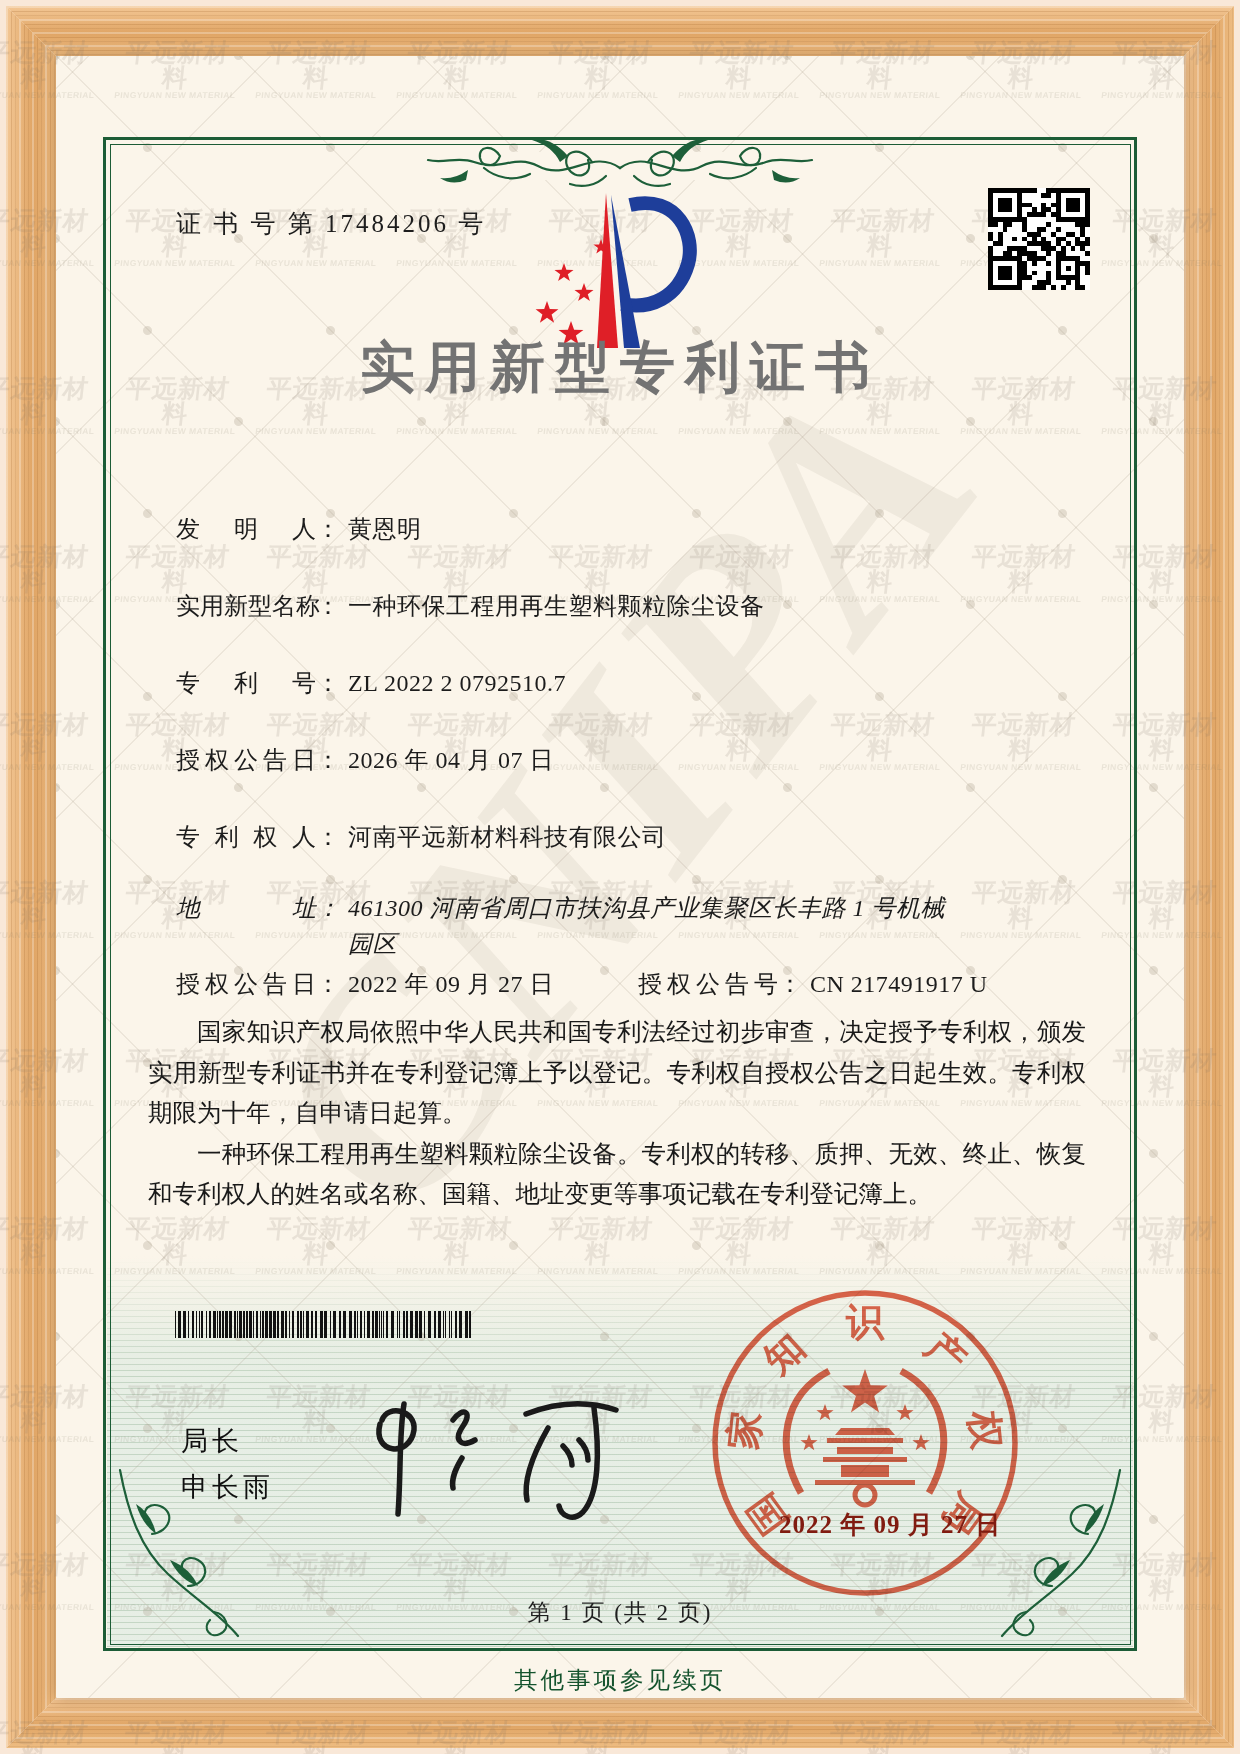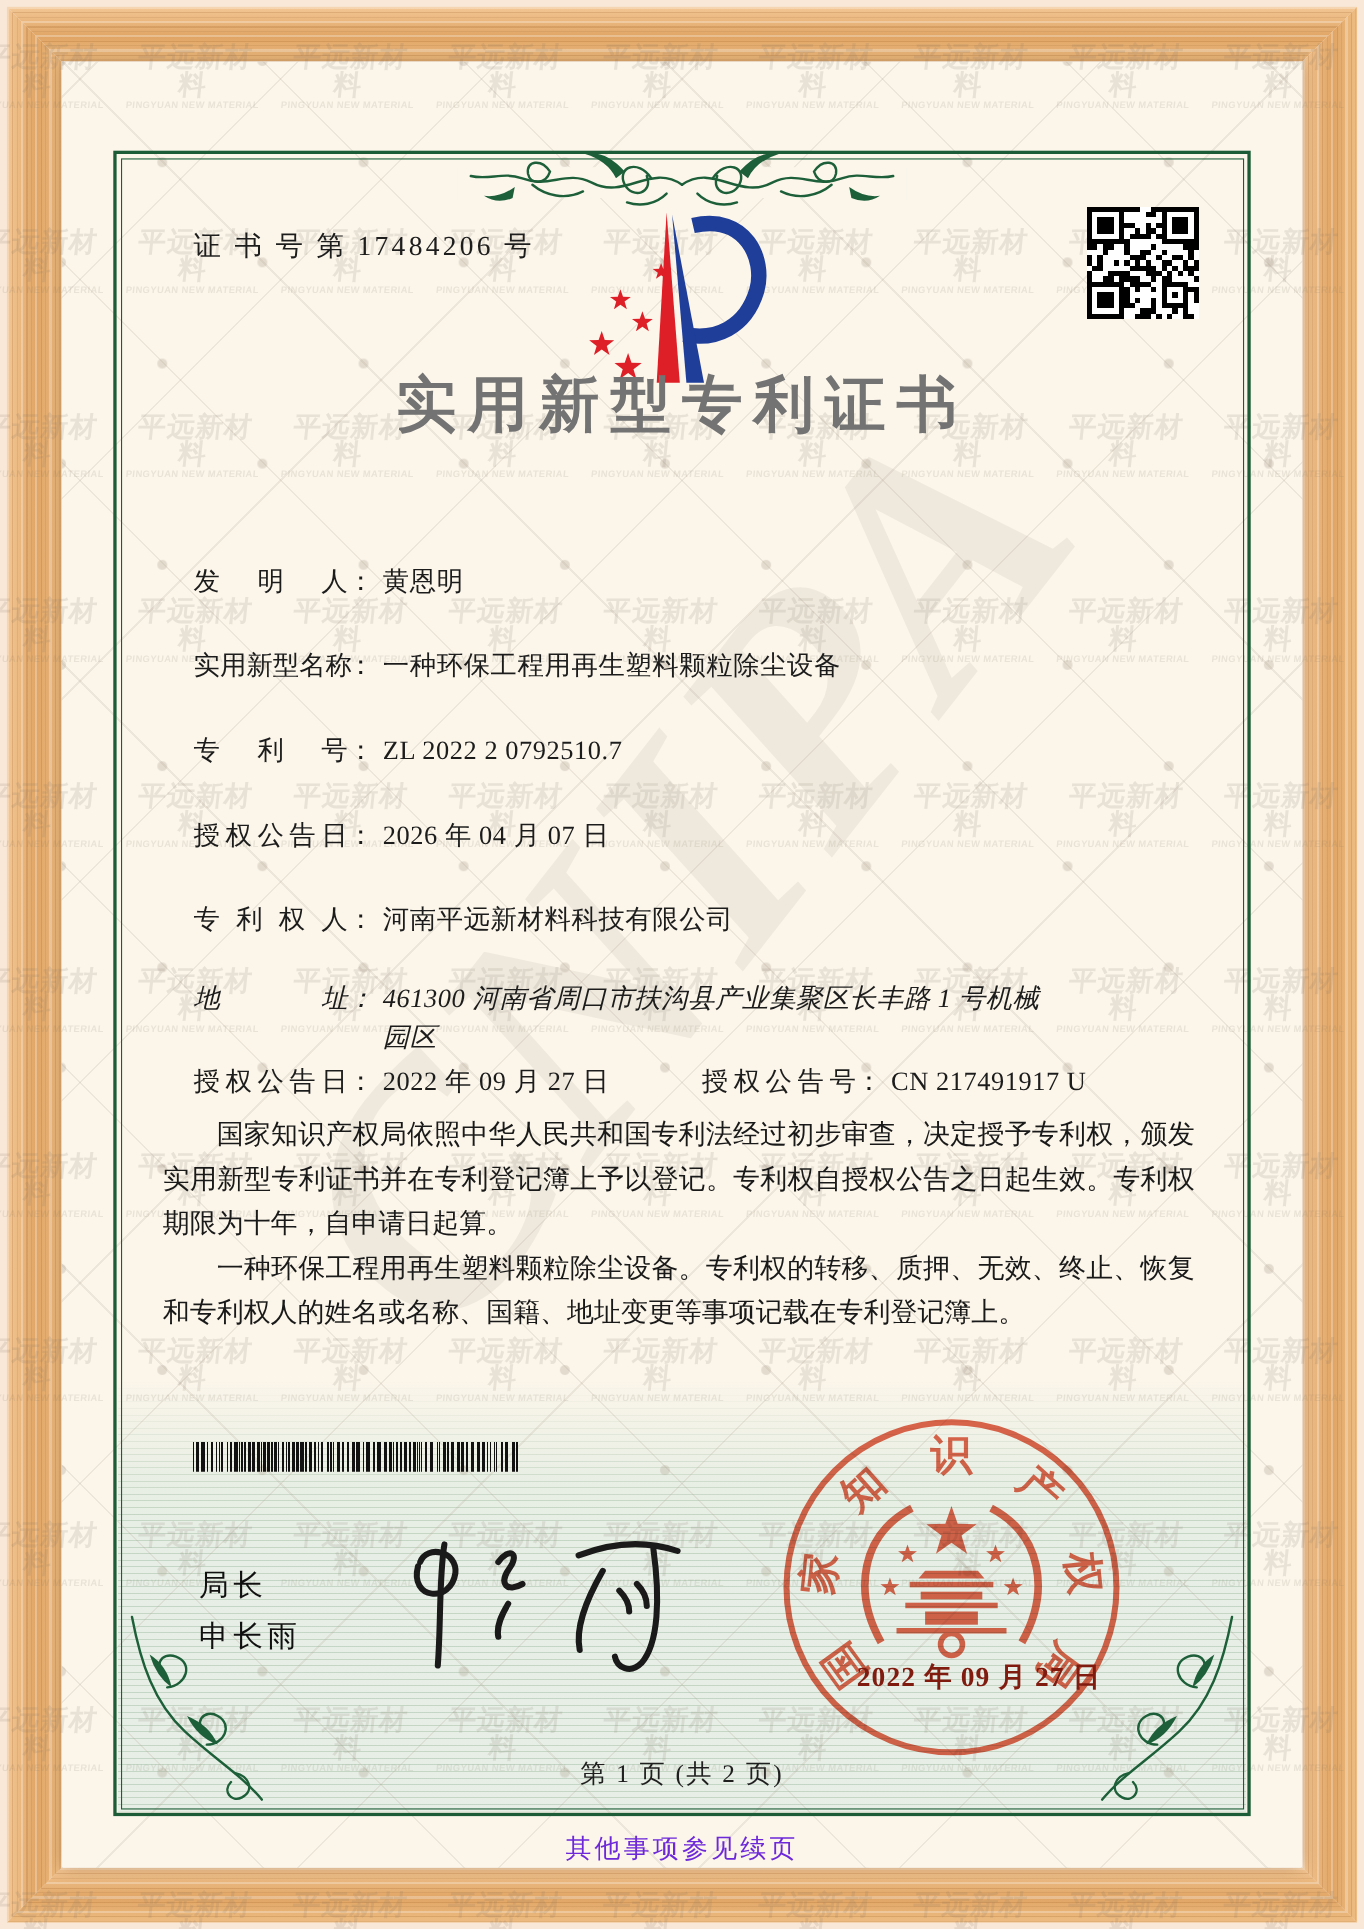--- a/index.html
+++ b/index.html
@@ -68,21 +68,21 @@
   .grant-no{margin-left:78px;}
 
   .paras{position:absolute;left:148px;width:938px;top:1014px;font-size:24.5px;line-height:40.5px;
     text-align:justify;color:#191919;}
   .paras p{margin:0;text-indent:2em;font-family:Liberation Mono, monospace;}
 
   .director{position:absolute;left:181px;top:1418px;font-size:27px;line-height:46px;letter-spacing:4px;color:#101010;
     font-family:"Liberation Sans","DejaVu Sans",sans-serif;}
   .seal-date{position:absolute;left:760px;top:1508px;width:260px;text-align:center;font-size:25px;letter-spacing:1px;color:#801b10;z-index:8;font-weight:700;}
   .pagenum{position:absolute;left:0;right:0;top:1597px;text-align:center;font-size:23px;color:#1f1f1f;letter-spacing:2px;}
-  .footnote{position:absolute;left:0;right:0;top:1664px;text-align:center;font-size:23.5px;color:#6d28d9;letter-spacing:3px;}
+  .footnote{position:absolute;left:0;right:0;top:1664px;text-align:center;font-size:23.5px;color:#14532d;letter-spacing:3px;}
 
   .gfx{position:absolute;}
   #seal-svg{mix-blend-mode:multiply;opacity:.93;}
 </style>
 </head>
 <body>
 
 <div id="sheet">
 
   <div class="wood wood-top"></div>

